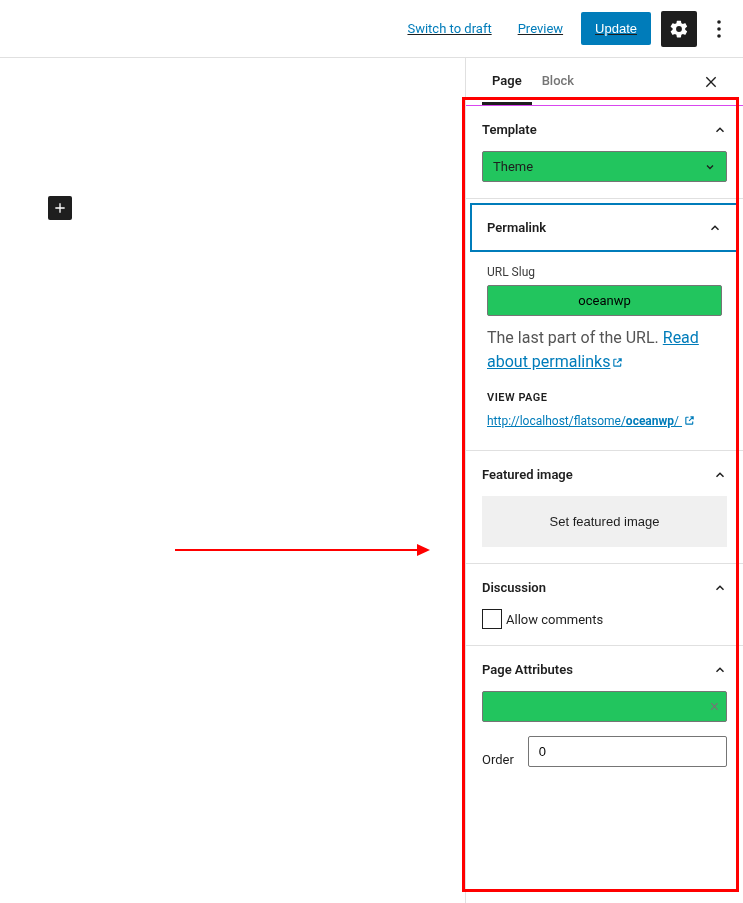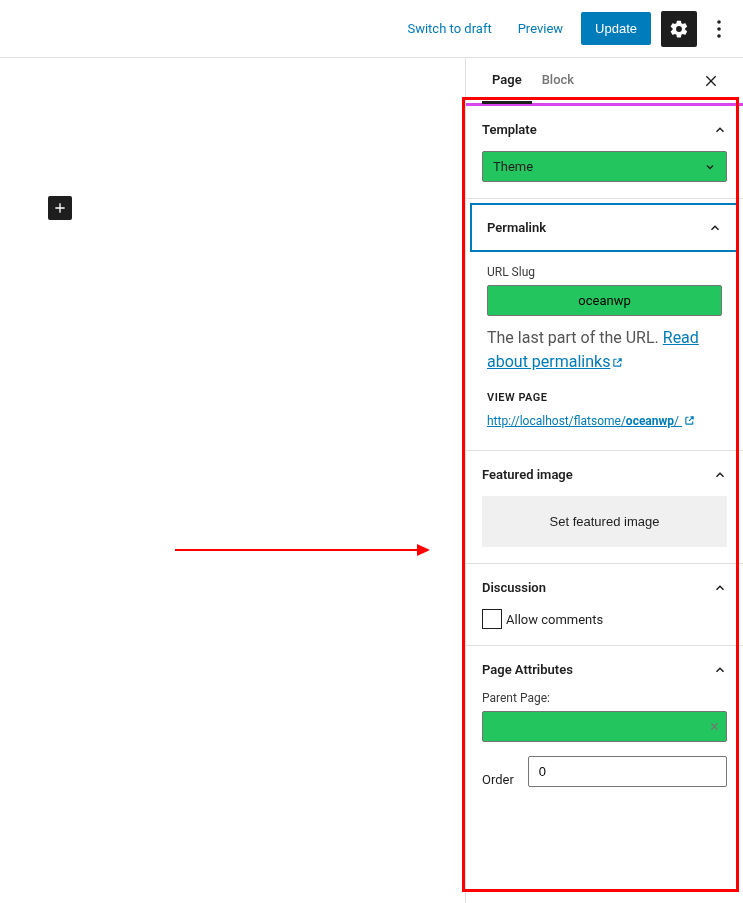--- a/index.html
+++ b/index.html
@@ -16,20 +16,21 @@
 
     
     .top-toolbar {
       height: 58px;
       border-bottom: 1px solid #e0e0e0;
       display: flex;
       align-items: center;
       justify-content: flex-end;
       padding: 5px 12px;
       gap: 10px;
+      text-decoration: underline;
     }
     .toolbar-link {
       color: #007cba;
       font-size: 13px;
       cursor: pointer;
       padding: 6px 8px;
     }
     .update-btn {
       background: #007cba;
       color: #fff;
@@ -89,21 +90,21 @@
     .sidebar {
       width: 278px;
       border-left: 1px solid #e0e0e0;
       background: #fff;
       overflow-y: auto;
     }
 
     .sidebar-tabs {
       display: flex;
       align-items: center;
-      border-bottom: 3px solid #d946ef;
+      border-bottom: 1px solid #d946ef;
       padding: 0 16px;
       position: relative;
       height: 48px;
     }
     .sidebar-tab {
       padding: 14px 10px;
       font-size: 13px;
       cursor: pointer;
       color: #757575;
       font-weight: 500;
@@ -398,21 +399,20 @@
     </div>
 
     <div class="panel" style="border-bottom:none;">
       <div class="panel-header">
         <span class="panel-title">Page Attributes</span>
         <svg width="14" height="14" viewBox="0 0 24 24" fill="none" stroke="#1e1e1e" stroke-width="2.5">
             <path d="M6 15l6-6 6 6"></path>
           </svg>
       </div>
       <div class="panel-body">
-        <label class="field-label">Parent Page:</label>
         <div class="combobox-wrap">
           <input class="combobox-input" type="text" value="" style="">
           <button class="combobox-clear">
             <span>×</span>
           </button>
         </div>
         <div class="order-row">
           <label>Order</label>
           <input type="number" value="0" style="">
         </div>

